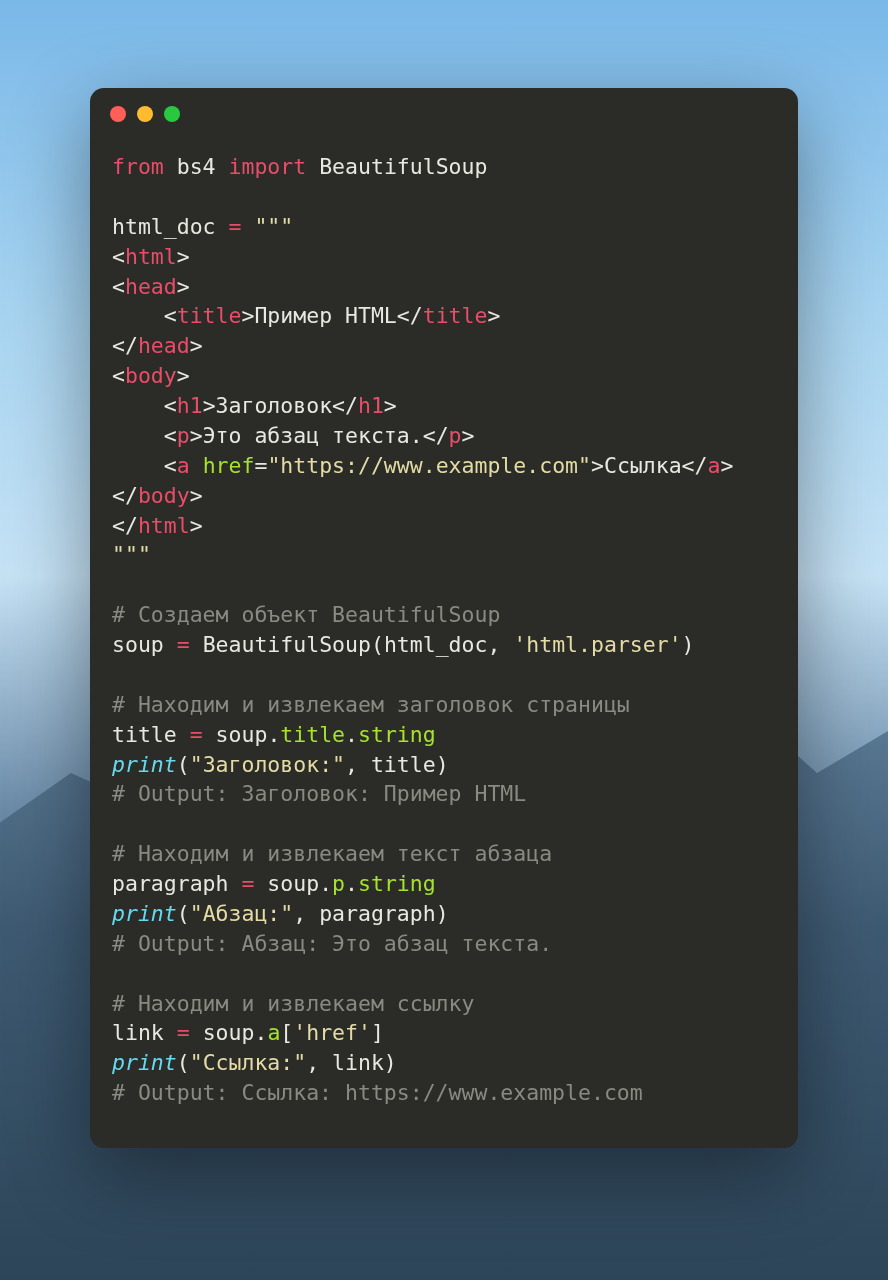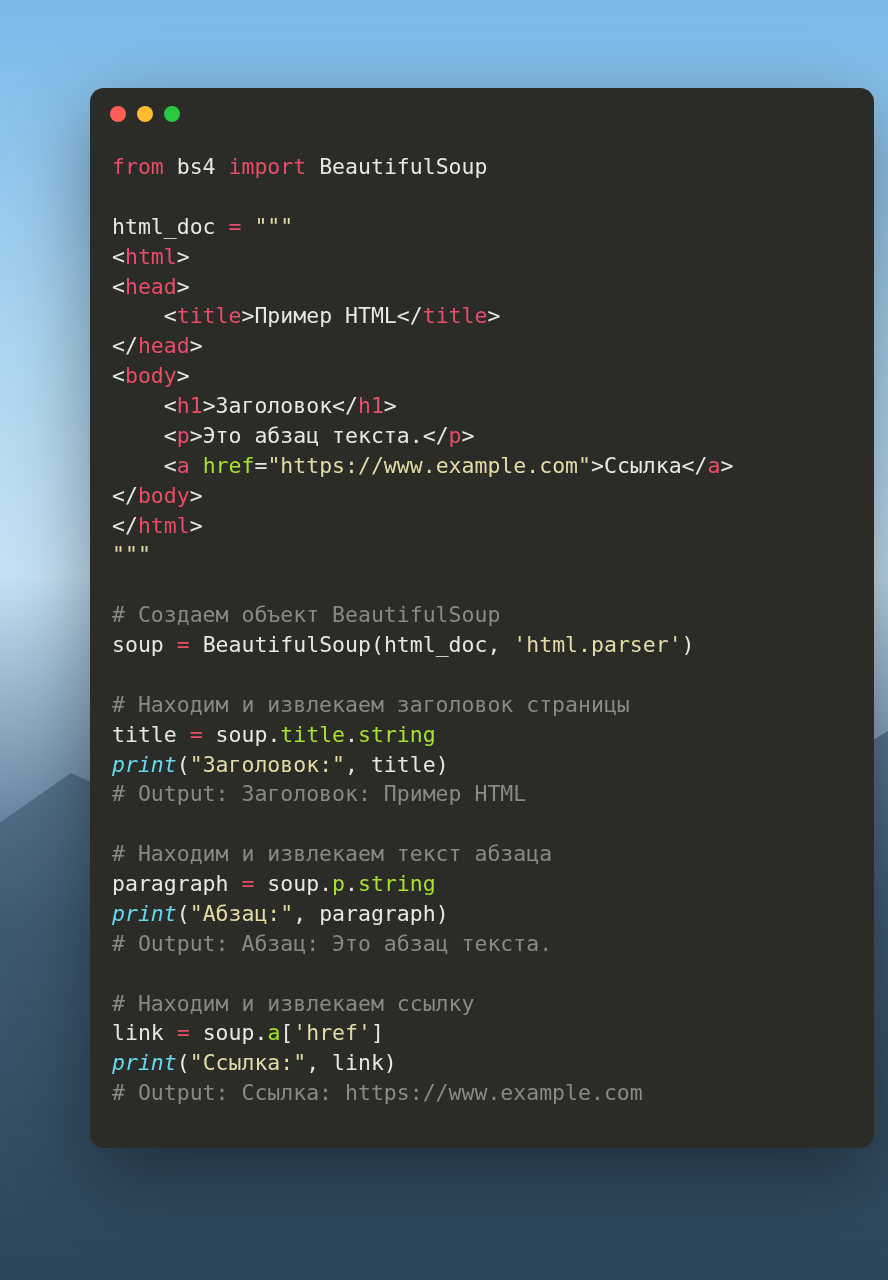--- a/index.html
+++ b/index.html
@@ -17,21 +17,21 @@
     left: 0;
     right: 0;
     height: 55%;
     background: linear-gradient(to bottom, transparent 0%, #5b7a95 20%, #3e5a72 50%, #2d4558 100%);
     clip-path: polygon(0 35%, 8% 28%, 15% 32%, 25% 22%, 35% 30%, 45% 18%, 55% 26%, 65% 15%, 75% 24%, 85% 20%, 92% 28%, 100% 22%, 100% 100%, 0 100%);
   }
   .window {
     position: absolute;
     top: 88px;
     left: 90px;
-    width: 784px;
+    width: 708px;
     background: #2b2b28;
     border-radius: 14px;
     box-shadow: 0 25px 80px rgba(0,0,0,0.4);
     padding-bottom: 40px;
   }
   .titlebar {
     display: flex;
     align-items: center;
     gap: 11px;
     padding: 18px 20px 12px 20px;

